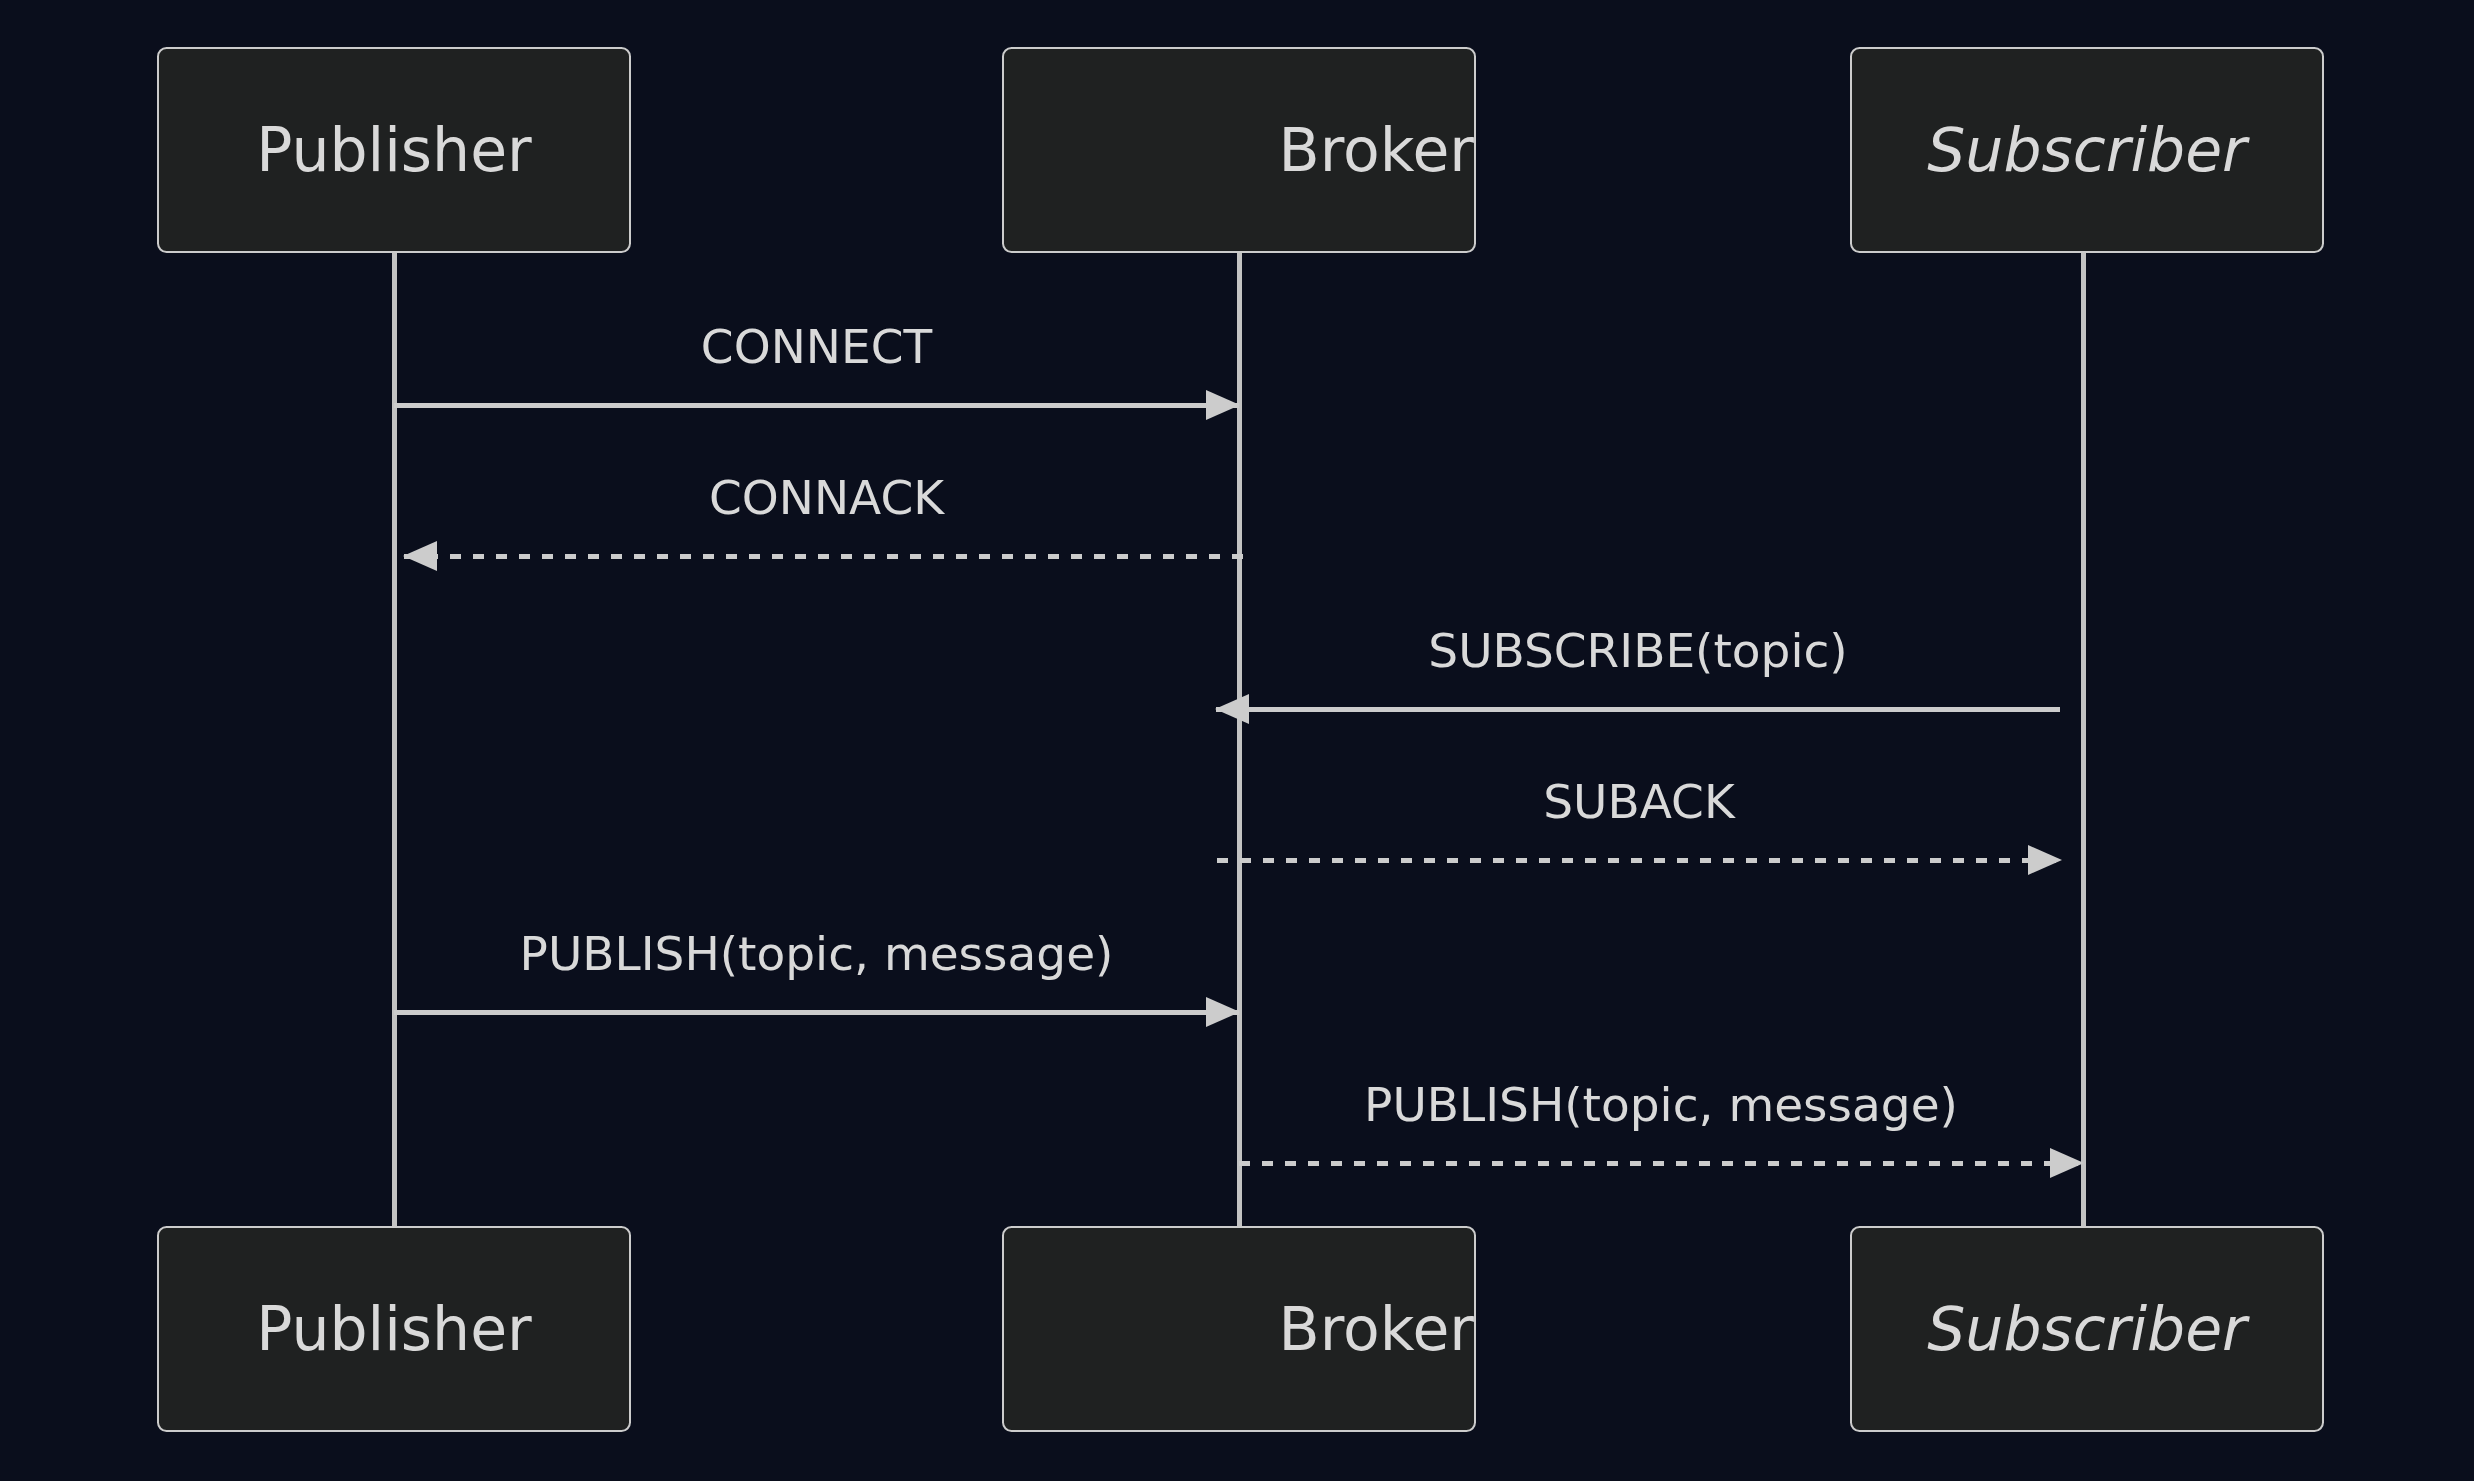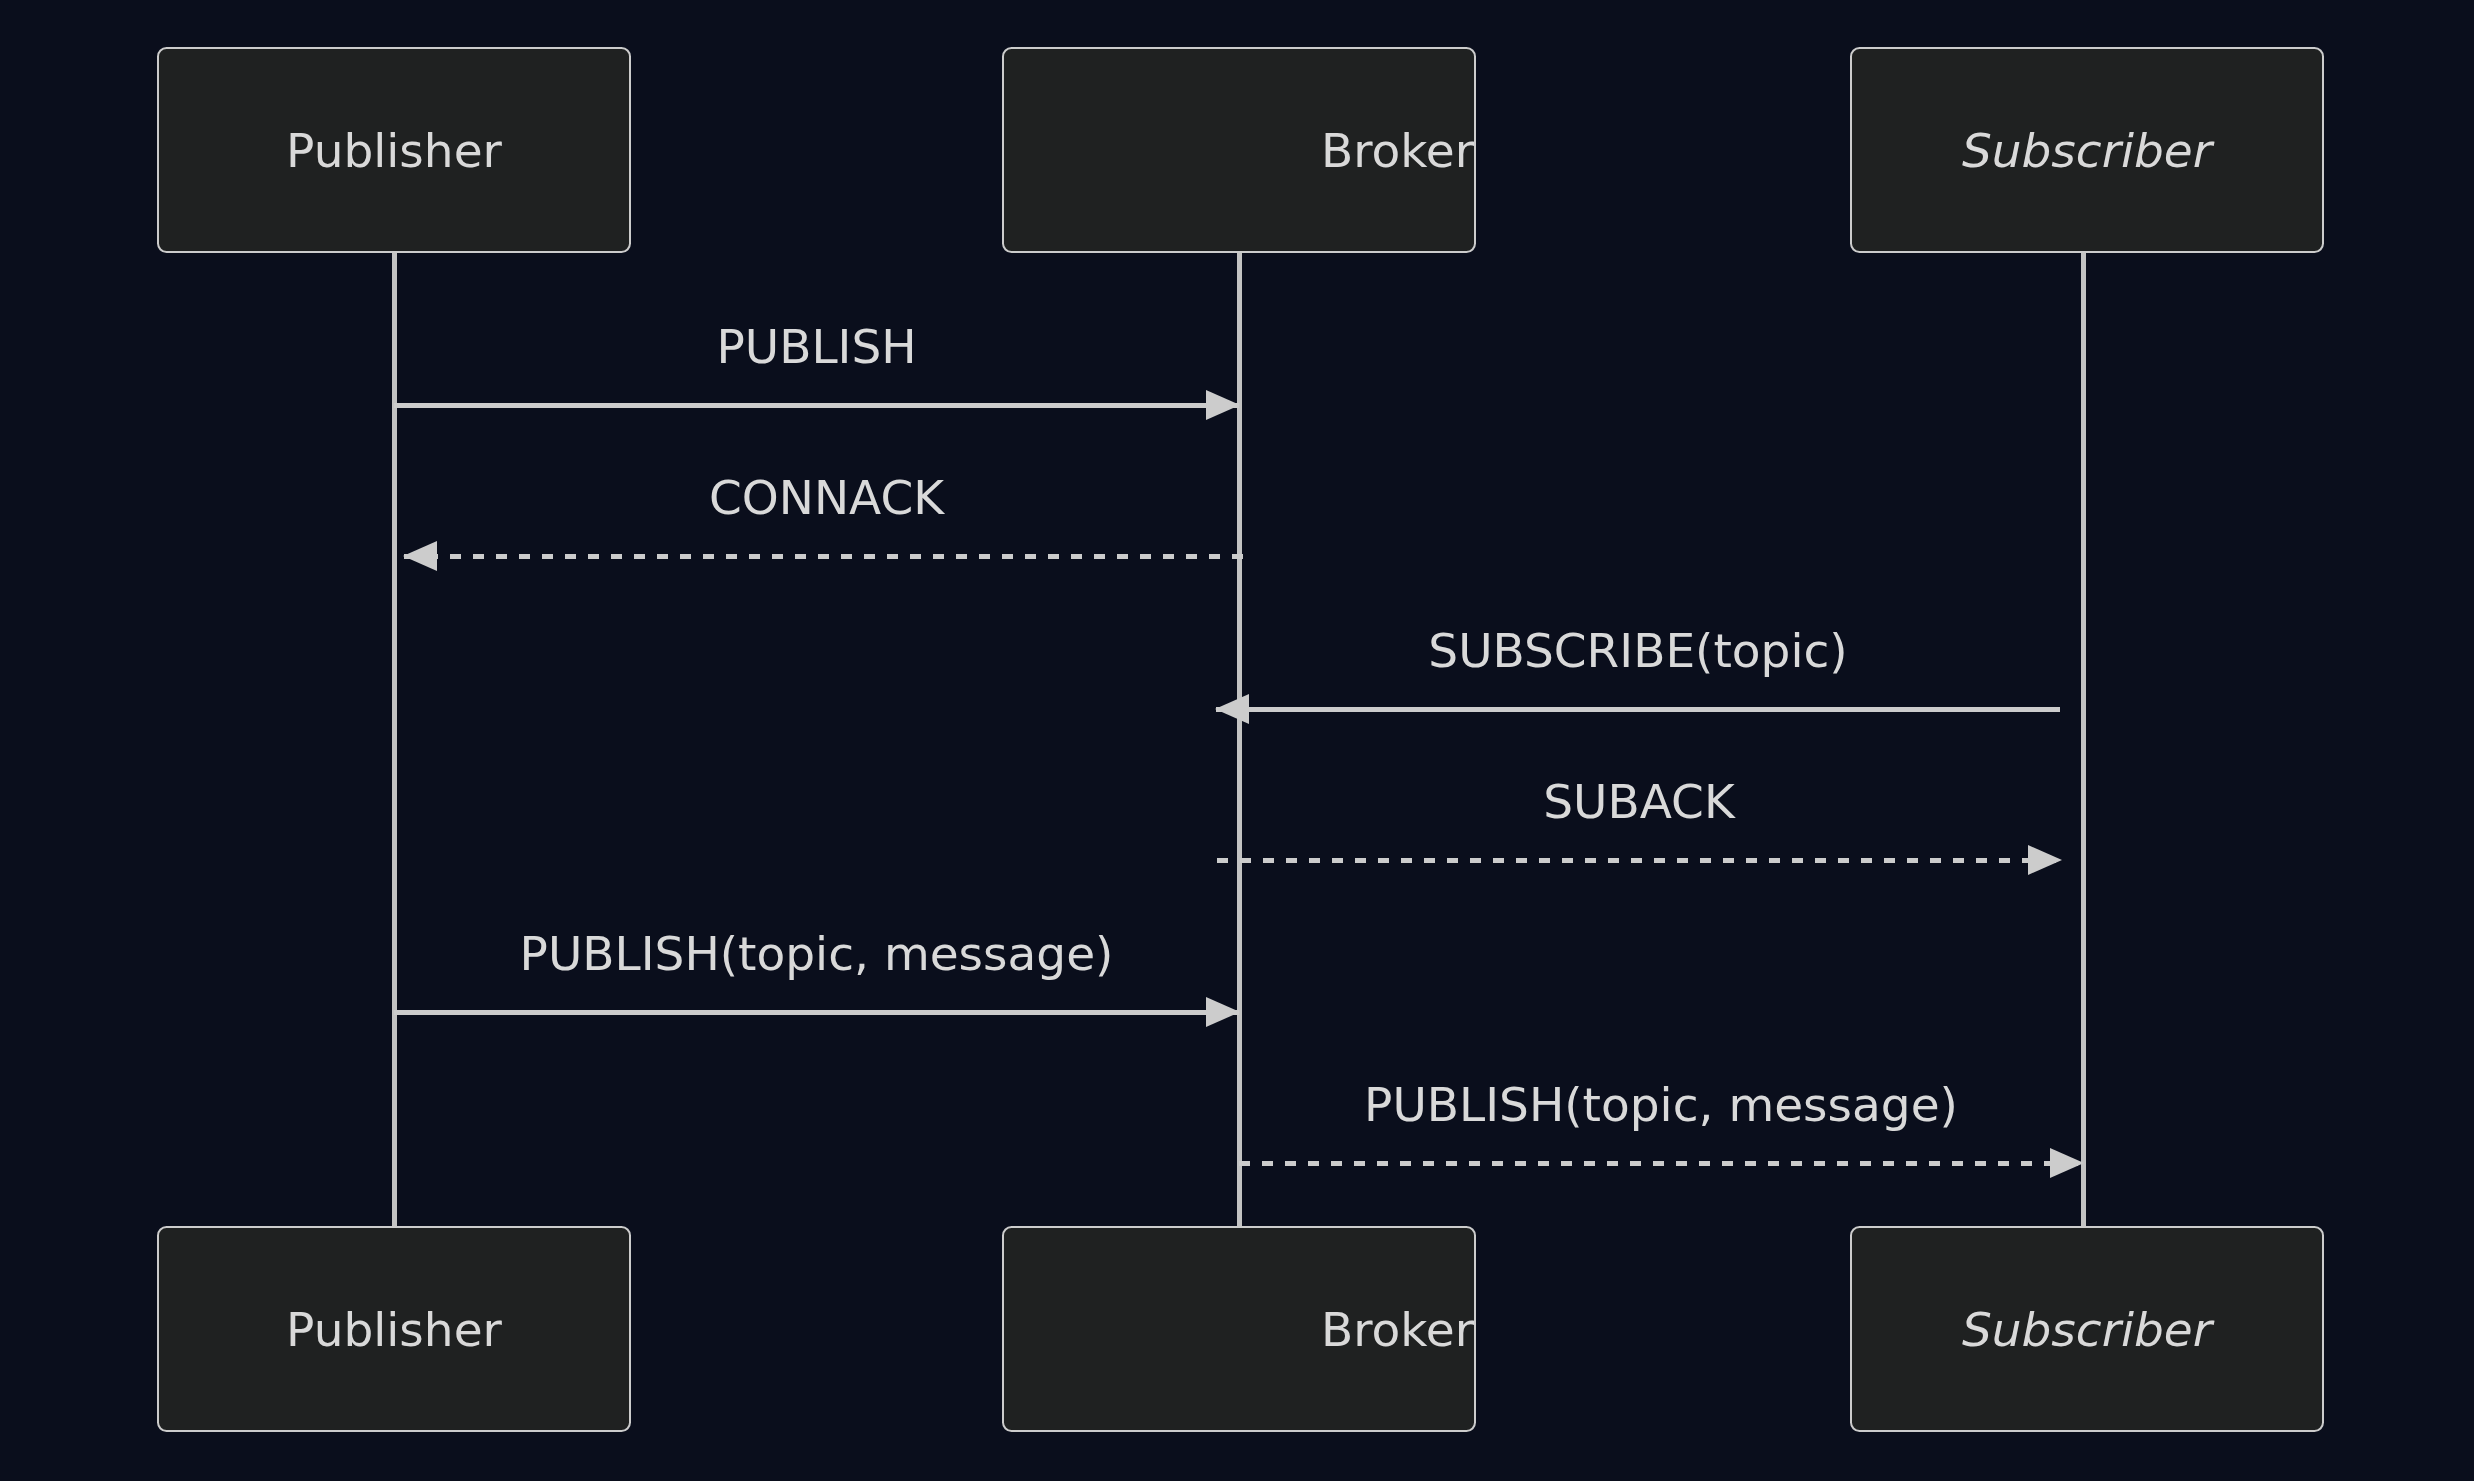--- a/index.html
+++ b/index.html
@@ -20,21 +20,21 @@
   }
   
   .actor{
     position:absolute;
     width:474px;height:206px;
     background:var(--actor-fill);
     border:2.8px solid var(--actor-border);
     border-radius:9.5px;
     display:flex;align-items:center;justify-content:center;
     color:var(--text);
-    font-size:47px;
+    font-size:60px;
     z-index:3;
   }
   .actor.top{top:47px;}
   .actor.bottom{top:1226px;}
   .actor.publisher{left:157px;}
   .actor.broker{left:1002px;justify-content:flex-end;}
   .actor.subscriber{left:1850px;font-style:italic;}
   
   .lifeline{
     position:absolute;
@@ -99,21 +99,21 @@
     <span>Publisher</span>
   </div>
   <div class="actor bottom broker">
     <span>Broker</span>
   </div>
   <div class="actor bottom subscriber">
     <span>Subscriber</span>
   </div>
 
   <div class="msg m1 solid">
-    <div class="label">PUBLISH</div>
+    <div class="label">CONNECT</div>
     <div class="line"></div>
     <div class="arrowhead right"></div>
   </div>
 
   <div class="msg m2 dashed">
     <div class="label">CONNACK</div>
     <div class="line"></div>
     <div class="arrowhead left"></div>
   </div>
 

